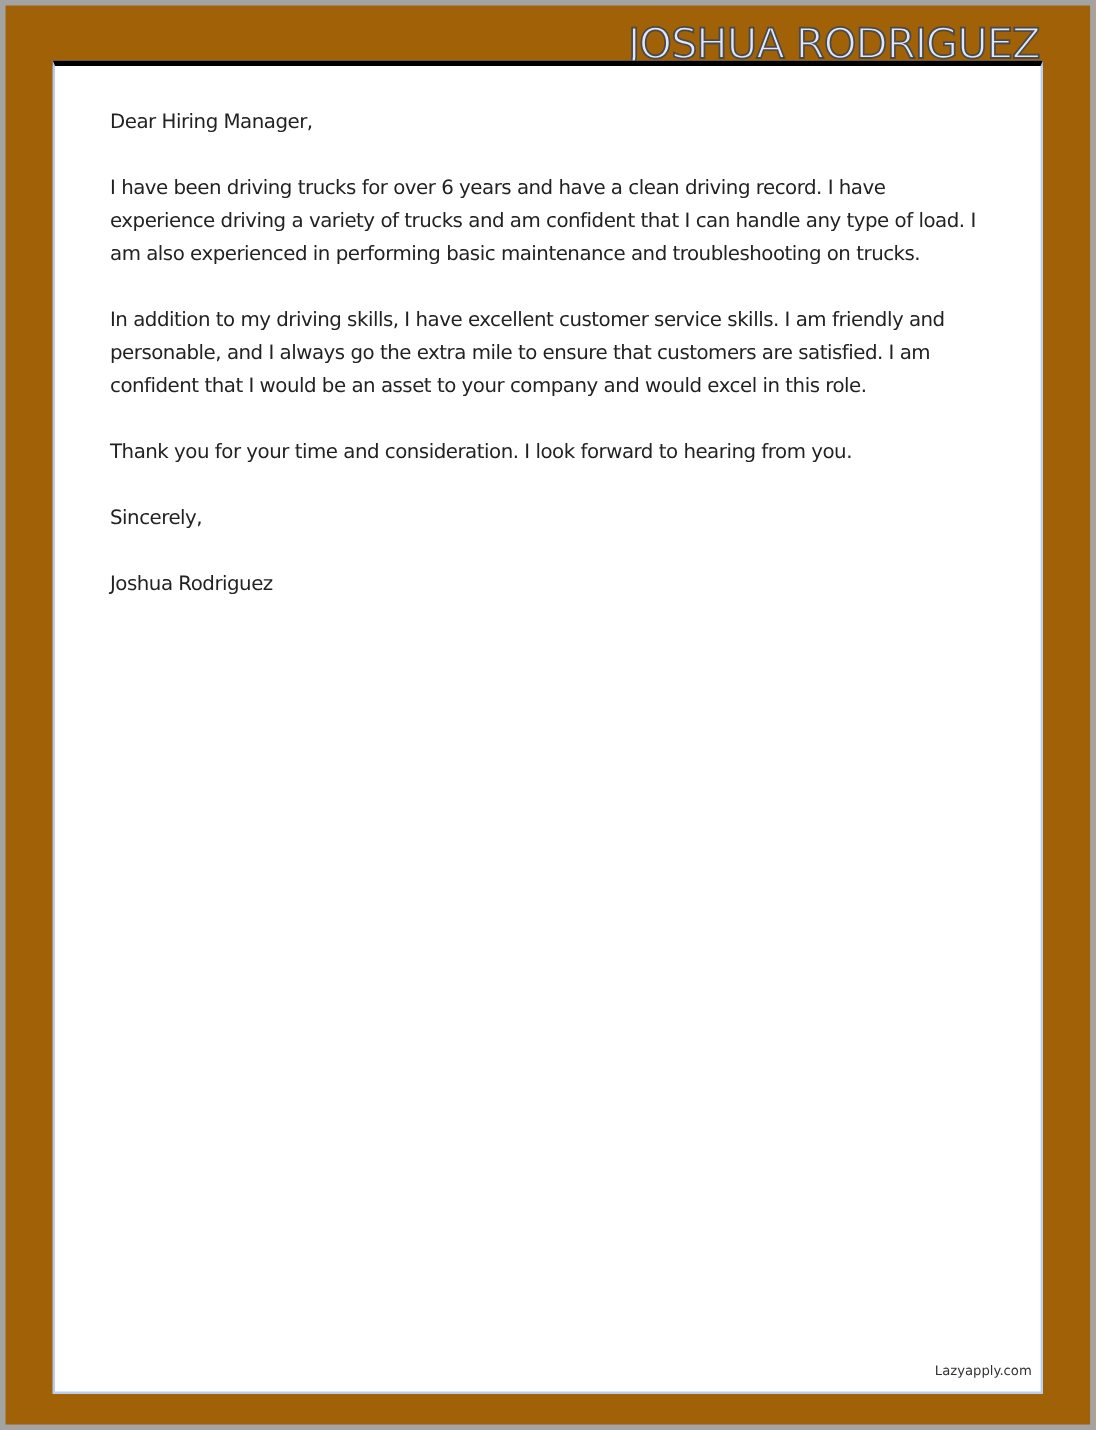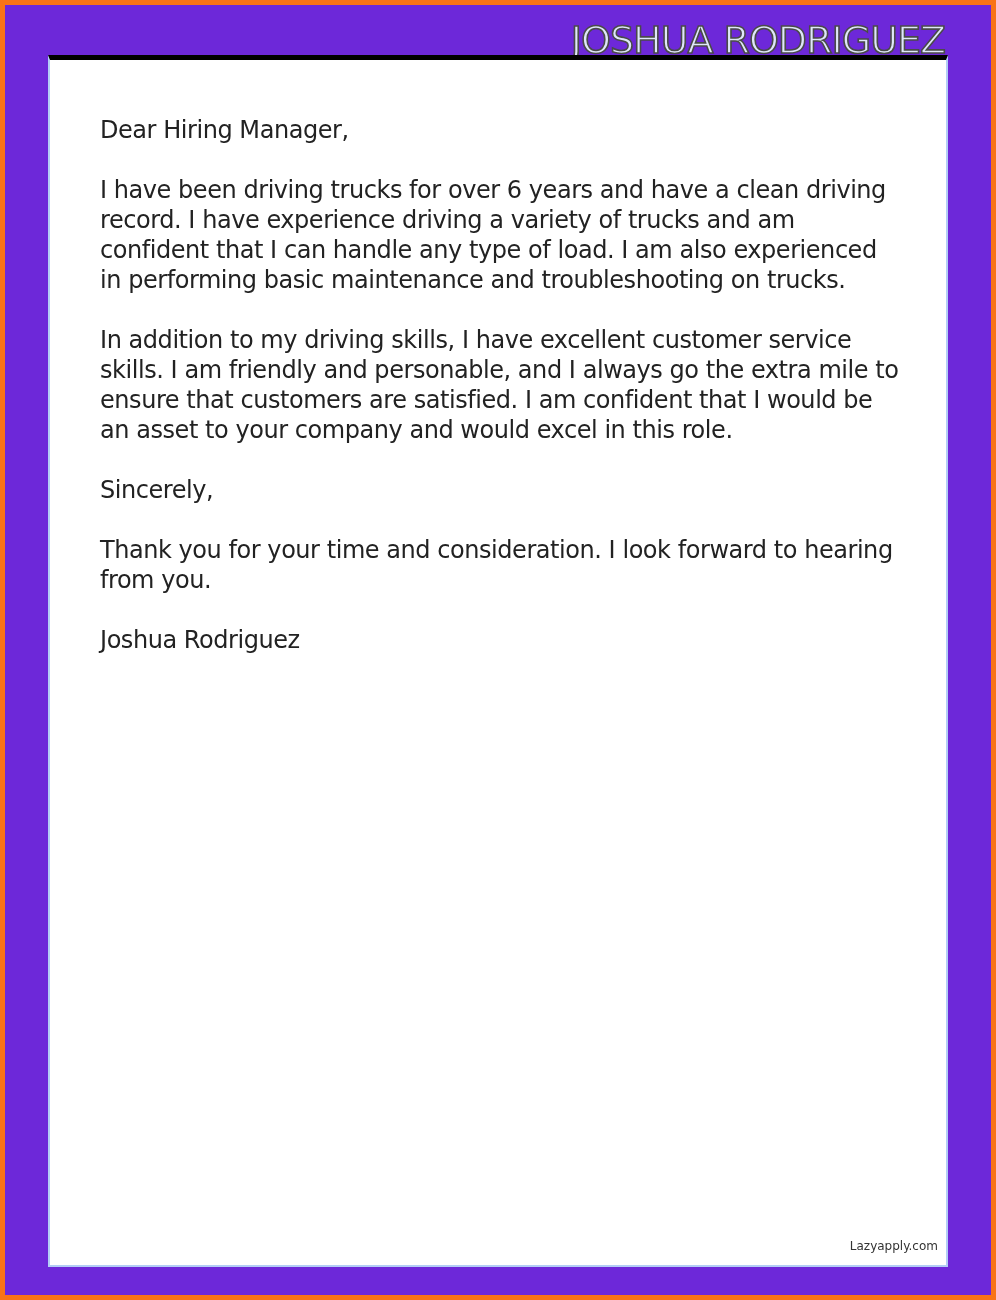--- a/index.html
+++ b/index.html
@@ -3,45 +3,45 @@
 <meta charset="utf-8">
 <style>
   html, body { margin: 0; padding: 0; }
   body {
     width: 996px; height: 1300px; overflow: hidden;
     font-family: "DejaVu Sans", sans-serif;
   }
   .frame {
     position: absolute; left: 0; top: 0;
     width: 986px; height: 1290px;
-    border: 5px solid #f97316;
-    background: #6d28d9;
+    border: 5px solid #a3a3a3;
+    background: #a16207;
   }
   .header-name {
     position: absolute; right: 46px; top: 12px;
     font-family: "DejaVu Sans", sans-serif;
     font-size: 38px; letter-spacing: -1px;
     color: #dfe7fa;
     -webkit-text-stroke: 1.6px #4a4a4a;
     line-height: 46px;
     white-space: nowrap;
   }
   .page {
     position: absolute; left: 43px; top: 50px;
     width: 896px; height: 1205px;
     background: #fff;
     border-left: 2px solid #b3cdf6;
     border-right: 2px solid #b3cdf6;
     border-bottom: 2px solid #b3cdf6;
     border-top: 5px solid #000;
   }
   .letter {
-    position: absolute; left: 50px; top: 55px; width: 800px;
+    position: absolute; left: 50px; top: 36px; width: 800px;
     font-family: "DejaVu Sans", sans-serif;
-    font-size: 24px; line-height: 30px; color: #222;
+    font-size: 18px; line-height: 30px; color: #222;
     letter-spacing: -0.45px;
   }
   .letter p { margin: 0 0 30px 0; }
   .letter .date { color: #2b8be0; margin-top: -20px; }
   .watermark {
     position: absolute; right: 8px; bottom: 12px;
     font-family: "DejaVu Sans", sans-serif;
     font-size: 12px; color: #333;
   }
 </style>
@@ -49,19 +49,19 @@
 <body>
 
 <div class="frame">
   <div class="header-name">JOSHUA RODRIGUEZ</div>
 
   <div class="page">
     <div class="letter">
       <p>Dear Hiring Manager,</p>
       <p>I have been driving trucks for over 6 years and have a clean driving record. I have experience driving a variety of trucks and am confident that I can handle any type of load. I am also experienced in performing basic maintenance and troubleshooting on trucks.</p>
       <p>In addition to my driving skills, I have excellent customer service skills. I am friendly and personable, and I always go the extra mile to ensure that customers are satisfied. I am confident that I would be an asset to your company and would excel in this role.</p>
+      <p>Thank you for your time and consideration. I look forward to hearing from you.</p>
       <p>Sincerely,</p>
-      <p>Thank you for your time and consideration. I look forward to hearing from you.</p>
       <p>Joshua Rodriguez</p>
     </div>
     <div class="watermark">Lazyapply.com</div>
   </div>
 </div>
 
 </body></html>

